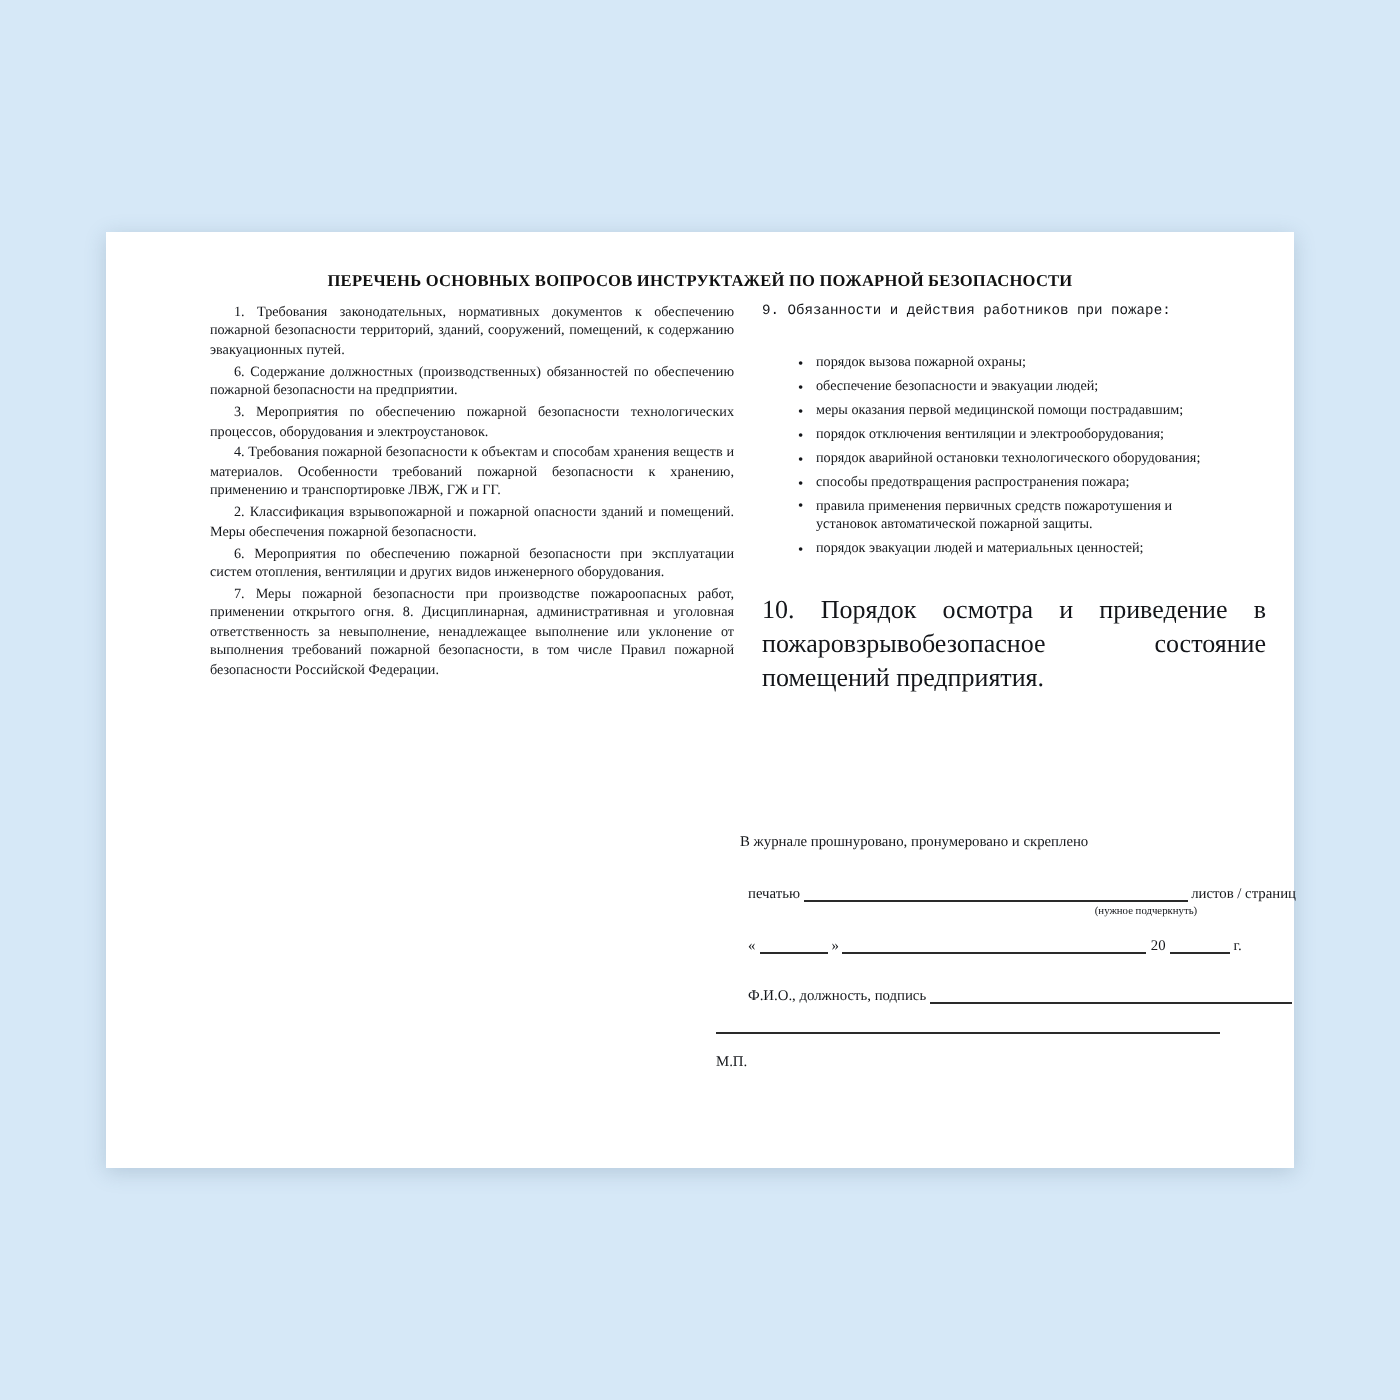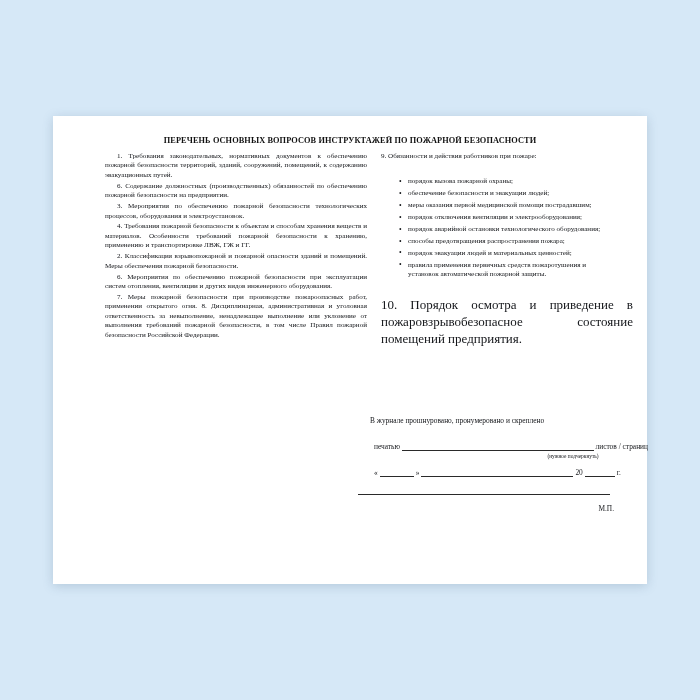--- a/index.html
+++ b/index.html
@@ -68,20 +68,21 @@
     color: #14161a;
     margin-bottom: 1.5px;
     text-indent: 12px;
   }
   .r-head {
     font-size: 7.1px;
     line-height: 1.33;
     color: #14161a;
     margin-bottom: 3px;
     text-indent: 0;
+    font-family: Liberation Mono, monospace;
   }
   ul.bullets {
     list-style: none;
     margin: 16px;
     padding: 0;
   }
   ul.bullets li {
     position: relative;
     font-size: 7.1px;
     line-height: 1.33;
@@ -160,21 +161,20 @@
   .f-fio {
     margin-bottom: 13px;
   }
   .f-longline {
     border-bottom: 0.8px solid #2a2a2a;
     height: 1px;
     width: 252px;
     margin-bottom: 9px;
   }
   .mp {
-    text-align: right;
     padding-right: 34px;
     font-size: 7.4px;
   }
 </style>
 </head>
 <body>
 
 <div id="page-wrap">
   <div class="sheet">
     <div class="sheet-inner">
@@ -195,22 +195,22 @@
 
         <div class="col-right">
           <div class="r-head">9. Обязанности и действия работников при пожаре:</div>
           <ul class="bullets">
             <li>порядок вызова пожарной охраны;</li>
             <li>обеспечение безопасности и эвакуации людей;</li>
             <li>меры оказания первой медицинской помощи пострадавшим;</li>
             <li>порядок отключения вентиляции и электрооборудования;</li>
             <li>порядок аварийной остановки технологического оборудования;</li>
             <li>способы предотвращения распространения пожара;</li>
+            <li>правила применения первичных средств пожаротушения и установок автоматической пожарной защиты.</li>
             <li>порядок эвакуации людей и материальных ценностей;</li>
-            <li>правила применения первичных средств пожаротушения и установок автоматической пожарной защиты.</li>
           </ul>
           <div class="r-tail">10. Порядок  осмотра  и  приведение  в  пожаровзрывобезопасное  состояние помещений предприятия.</div>
         </div>
 
       </div>
 
       <div class="footer-block">
         <div class="f-line1">В журнале прошнуровано, пронумеровано и скреплено</div>
 
         <div class="f-row">
@@ -223,20 +223,24 @@
         <div class="f-row f-date">
           <span class="f-label">«</span>
           <span class="rule short"></span>
           <span class="f-label">»</span>
           <span class="rule w150"></span>
           <span class="f-label">20</span>
           <span class="rule mid"></span>
           <span class="f-label">г.</span>
         </div>
 
+        <div class="f-row f-fio">
+          <span class="f-label">Ф.И.О., должность, подпись</span>
+          <span class="rule"></span>
+        </div>
 
         <div class="f-longline"></div>
 
         <div class="mp">М.П.</div>
       </div>
 
     </div>
   </div>
 </div>
 

